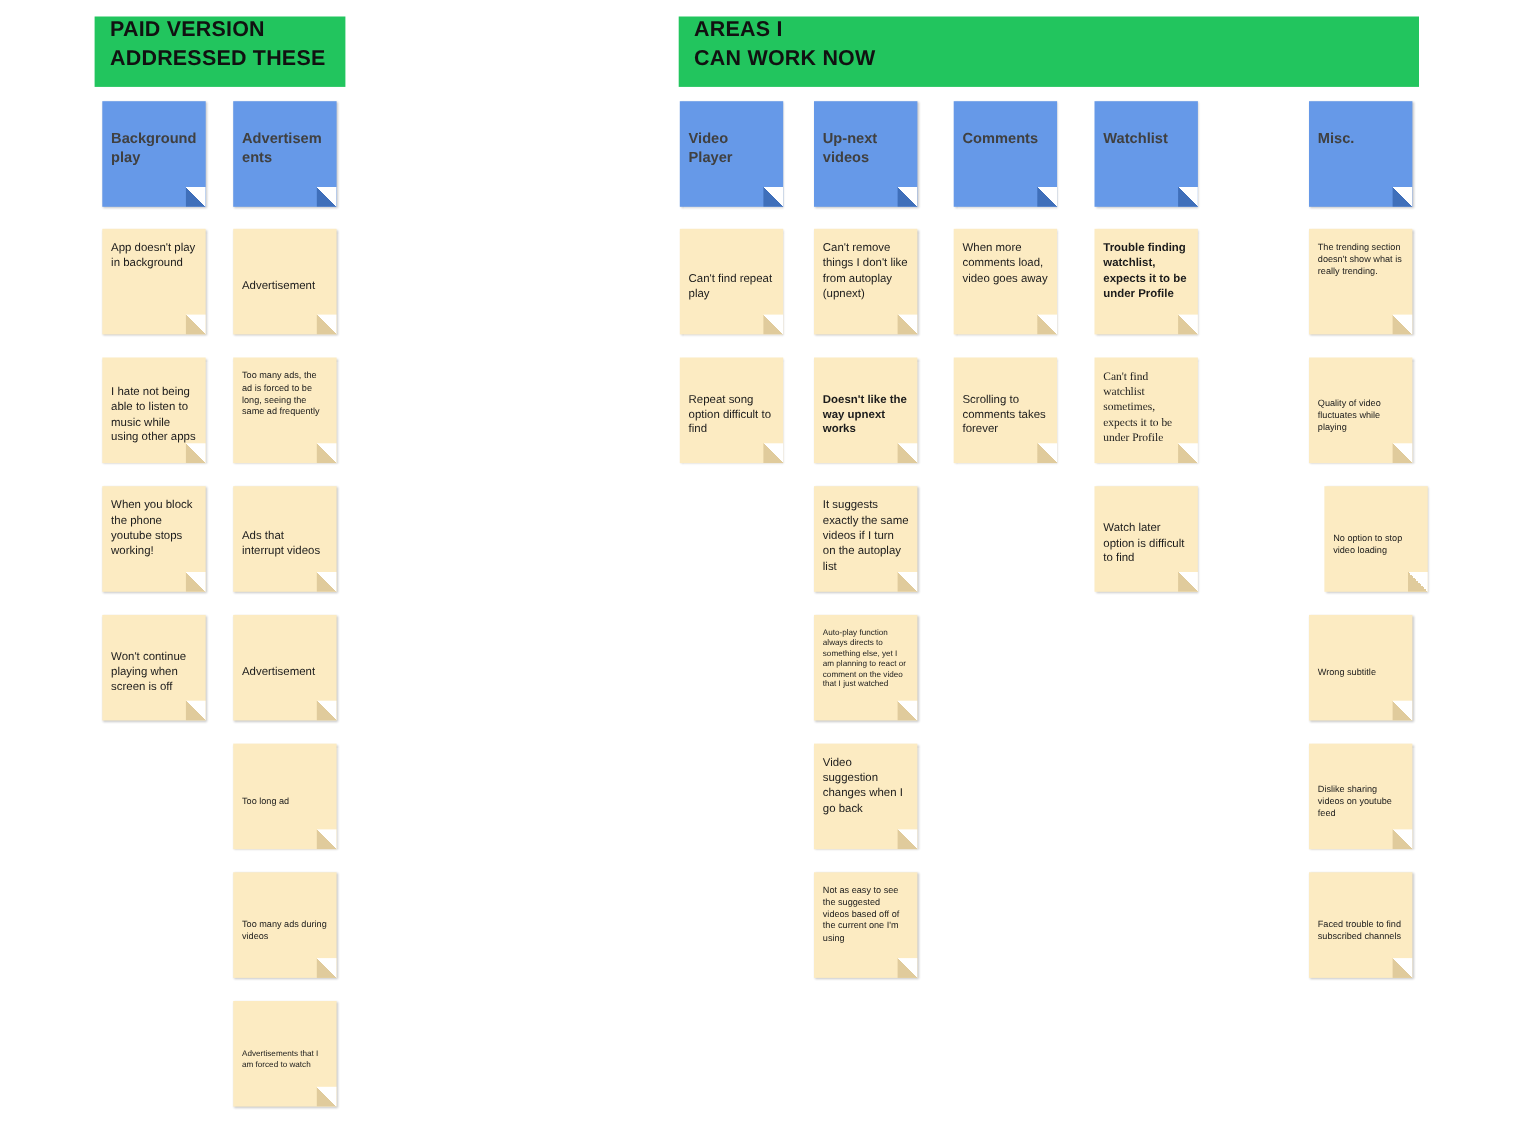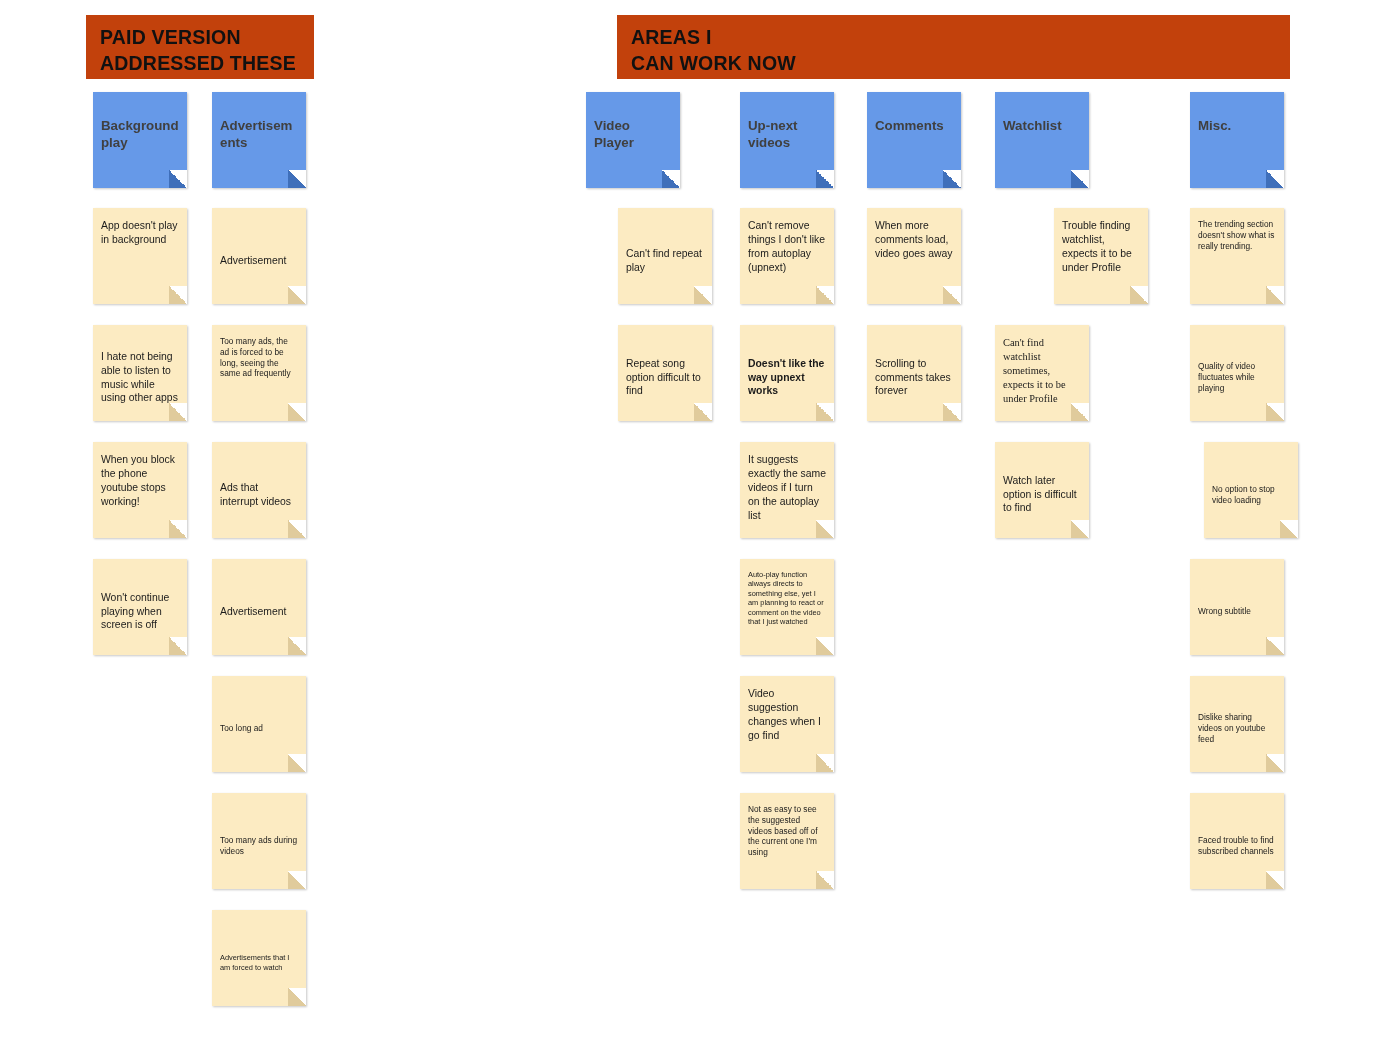--- a/index.html
+++ b/index.html
@@ -13,22 +13,22 @@
     position: relative;
     width: 1381px;
     height: 1038px;
     overflow: hidden;
     background: #ffffff;
   }
 
   
   .section-header {
     position: absolute;
-    background: #c2410c;
-    padding: 10px 14px 8px 14px;
+    background: #22c55e;
+    padding: 0 14px 8px 14px;
   }
   .section-header .title {
     font-size: 19.5px;
     font-weight: bold;
     line-height: 1.32;
     color: #111111;
     letter-spacing: 0.2px;
     white-space: pre-line;
   }
 
@@ -171,21 +171,21 @@
     <div class="note yellow xs" style="left: 212px; top: 910px;">
       <div class="body">
         <span class="txt">Advertisements that I am forced to watch</span>
       </div>
       <div class="fold"></div>
     </div>
     <div class="section-header" style="left: 617px; top: 15px; width: 673px; height: 64px;">
       <div class="title">AREAS I
 CAN WORK NOW</div>
     </div>
-    <div class="note blue" style="left: 586px; top: 92px;">
+    <div class="note blue" style="left: 618px; top: 92px;">
       <div class="body">
         <span class="txt">Video Player</span>
       </div>
       <div class="fold"></div>
     </div>
     <div class="note yellow" style="left: 618px; top: 208px;">
       <div class="body">
         <span class="txt">Can't find repeat play</span>
       </div>
       <div class="fold"></div>
@@ -221,21 +221,21 @@
       <div class="fold"></div>
     </div>
     <div class="note yellow xs top" style="left: 740px; top: 559px;">
       <div class="body">
         <span class="txt">Auto-play function always directs to something else, yet I am planning to react or comment on the video that I just watched</span>
       </div>
       <div class="fold"></div>
     </div>
     <div class="note yellow top" style="left: 740px; top: 676px;">
       <div class="body">
-        <span class="txt">Video suggestion changes when I go  find</span>
+        <span class="txt">Video suggestion changes when I go  back</span>
       </div>
       <div class="fold"></div>
     </div>
     <div class="note yellow sm top" style="left: 740px; top: 793px;">
       <div class="body">
         <span class="txt">Not as easy to see the suggested videos based off of the current one I'm using</span>
       </div>
       <div class="fold"></div>
     </div>
     <div class="note blue" style="left: 867px; top: 92px;">
@@ -255,21 +255,21 @@
         <span class="txt">Scrolling to comments takes forever</span>
       </div>
       <div class="fold"></div>
     </div>
     <div class="note blue" style="left: 995px; top: 92px;">
       <div class="body">
         <span class="txt">Watchlist</span>
       </div>
       <div class="fold"></div>
     </div>
-    <div class="note yellow top" style="left: 1054px; top: 208px;">
+    <div class="note yellow top" style="left: 995px; top: 208px; font-weight: bold;">
       <div class="body">
         <span class="txt">Trouble finding watchlist, expects it to be under Profile</span>
       </div>
       <div class="fold"></div>
     </div>
     <div class="note yellow top" style="left: 995px; top: 325px; font-family: Liberation Serif, serif;">
       <div class="body">
         <span class="txt">Can't find watchlist sometimes, expects it to be under Profile</span>
       </div>
       <div class="fold"></div>

